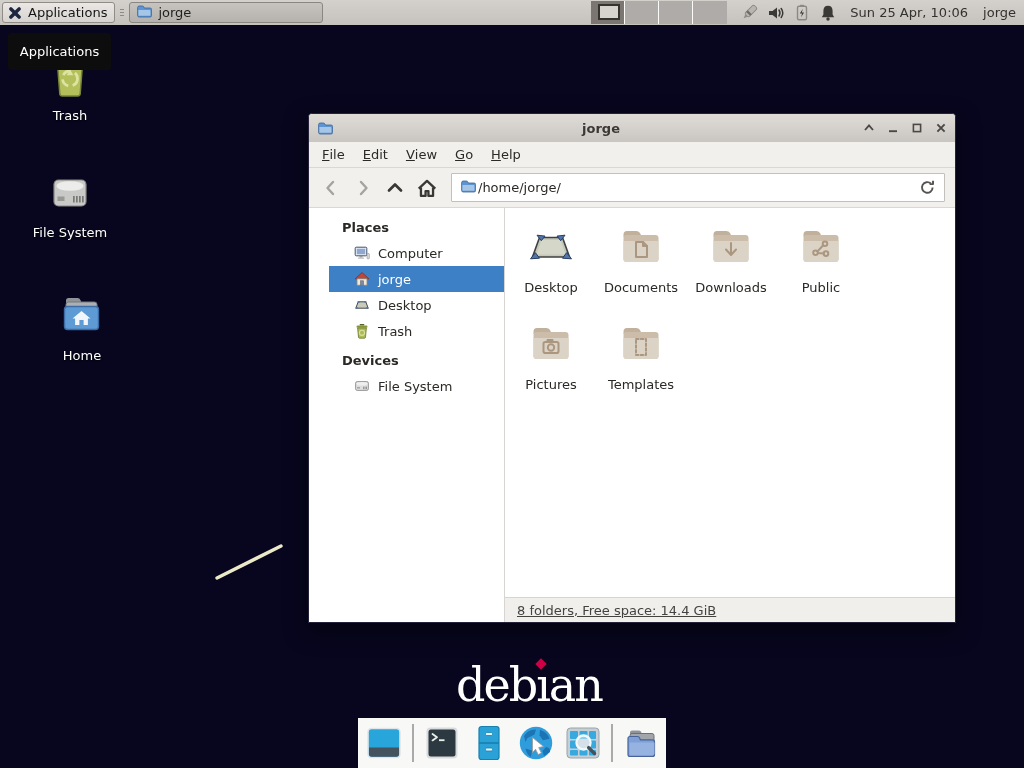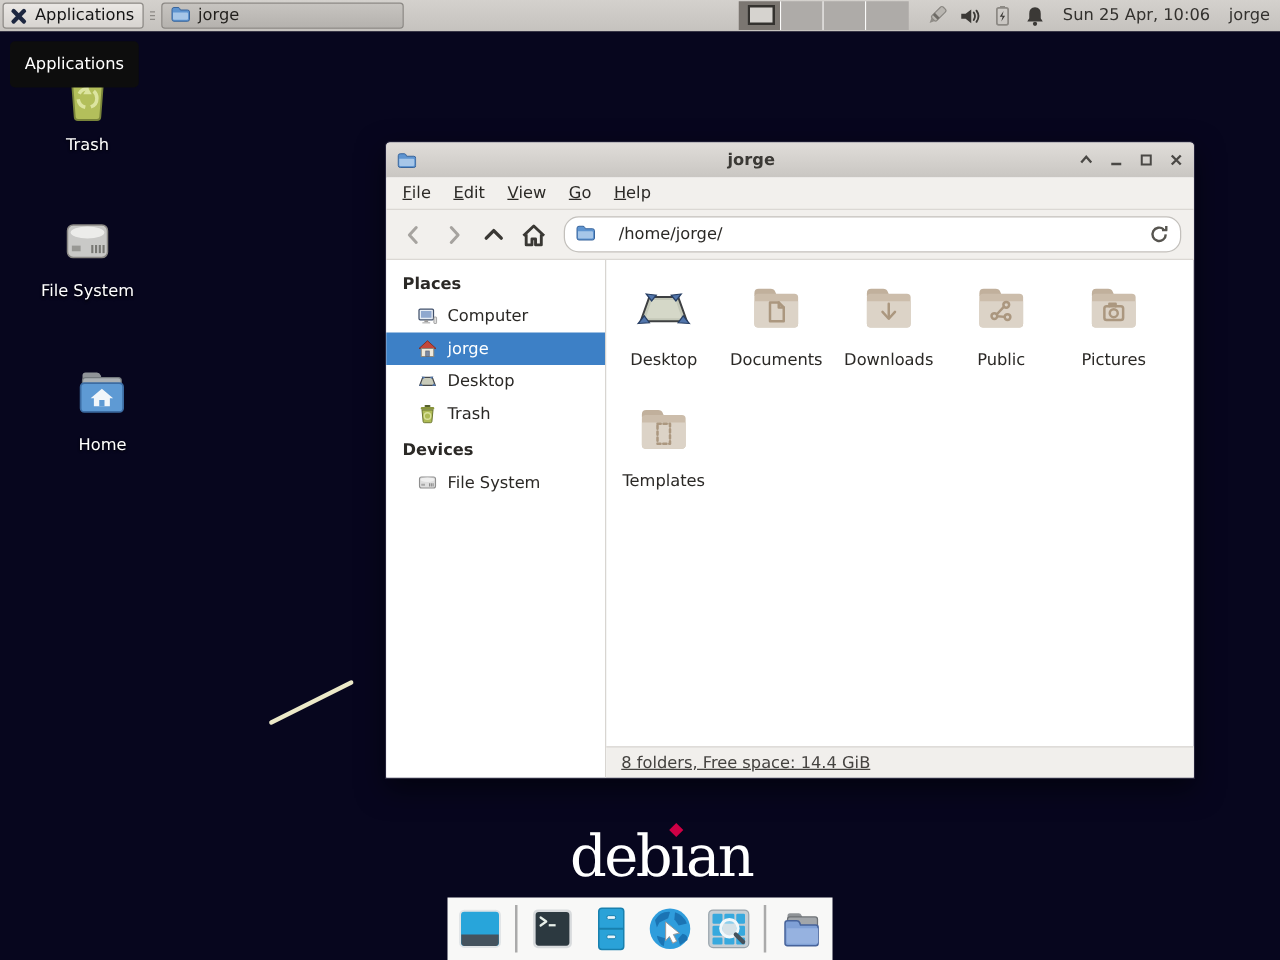--- a/index.html
+++ b/index.html
@@ -65,25 +65,25 @@
   .winctl { display:flex; gap:12px; align-items:center; }
   .winctl span { display:flex; }
   #menubar { height:26px; background:#f2f0ed; display:flex; align-items:center;
     padding-left:4px; border-bottom:1px solid #dbd8d4; flex:none; }
   .menu-item { padding:0 9px; height:100%; display:flex; align-items:center; color:#2c2a27; }
   .menu-item u { text-decoration:underline; }
   #toolbar { height:40px; background:#f2f0ed; display:flex; align-items:center;
     padding:0 10px 0 8px; gap:4px; border-bottom:1px solid #dbd8d4; flex:none; }
   .navbtn { width:28px; height:28px; display:flex; align-items:center; justify-content:center; border-radius:3px; }
   #pathbar { flex:1; height:29px; margin-left:6px; background:#fff;
-    border:1px solid #c3c0bc; border-radius:12px; display:flex; align-items:center;
-    padding:0 8px; gap:19px; color:#2b2926; }
+    border:1px solid #c3c0bc; border-radius:1px; display:flex; align-items:center;
+    padding:0 8px; gap:2px; color:#2b2926; }
   #pathbar .reload { margin-left:auto; display:flex; }
   #winbody { flex:1; display:flex; min-height:0; }
-  #sidebar { width:176px; background:#fff; border-right:1px solid #d8d5d1; padding-top:8px; flex:none; }
+  #sidebar { width:176px; background:#fff; border-right:1px solid #d8d5d1; padding-top:8px; flex:none;margin-left:20px; }
   .side-h { font-weight:bold; color:#2b2926; padding:4px 0 5px 13px; }
   .side-h.dev { padding-top:9px; }
   .side-row { height:26px; display:flex; align-items:center; gap:8px; padding-left:25px; color:#2b2926; }
   .side-row .i16 { display:flex; width:16px; }
   .side-row.sel { background:#3d80c6; color:#fff; }
   #maincol { flex:1; display:flex; flex-direction:column; min-width:0; }
   #grid { flex:1; display:flex; flex-wrap:wrap; align-content:flex-start; padding:14px 0 0 1px; }
   .fitem { width:90px; height:97px; display:flex; flex-direction:column; align-items:center; }
   .fitem .lbl { margin-top:7px; color:#2b2926; font-size:13px; }
   #statusbar { height:25px; background:#f1efec; border-top:1px solid #d8d5d1;

